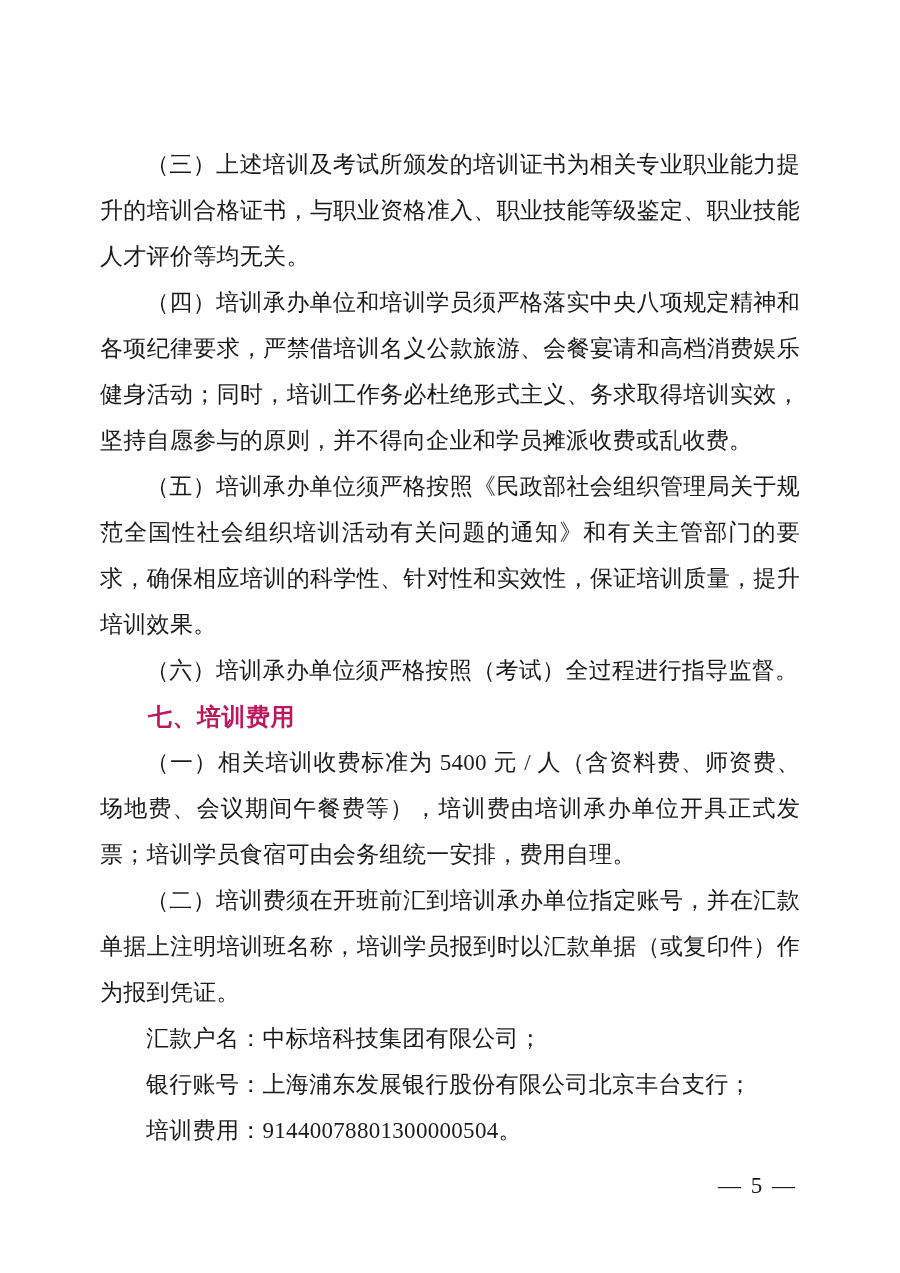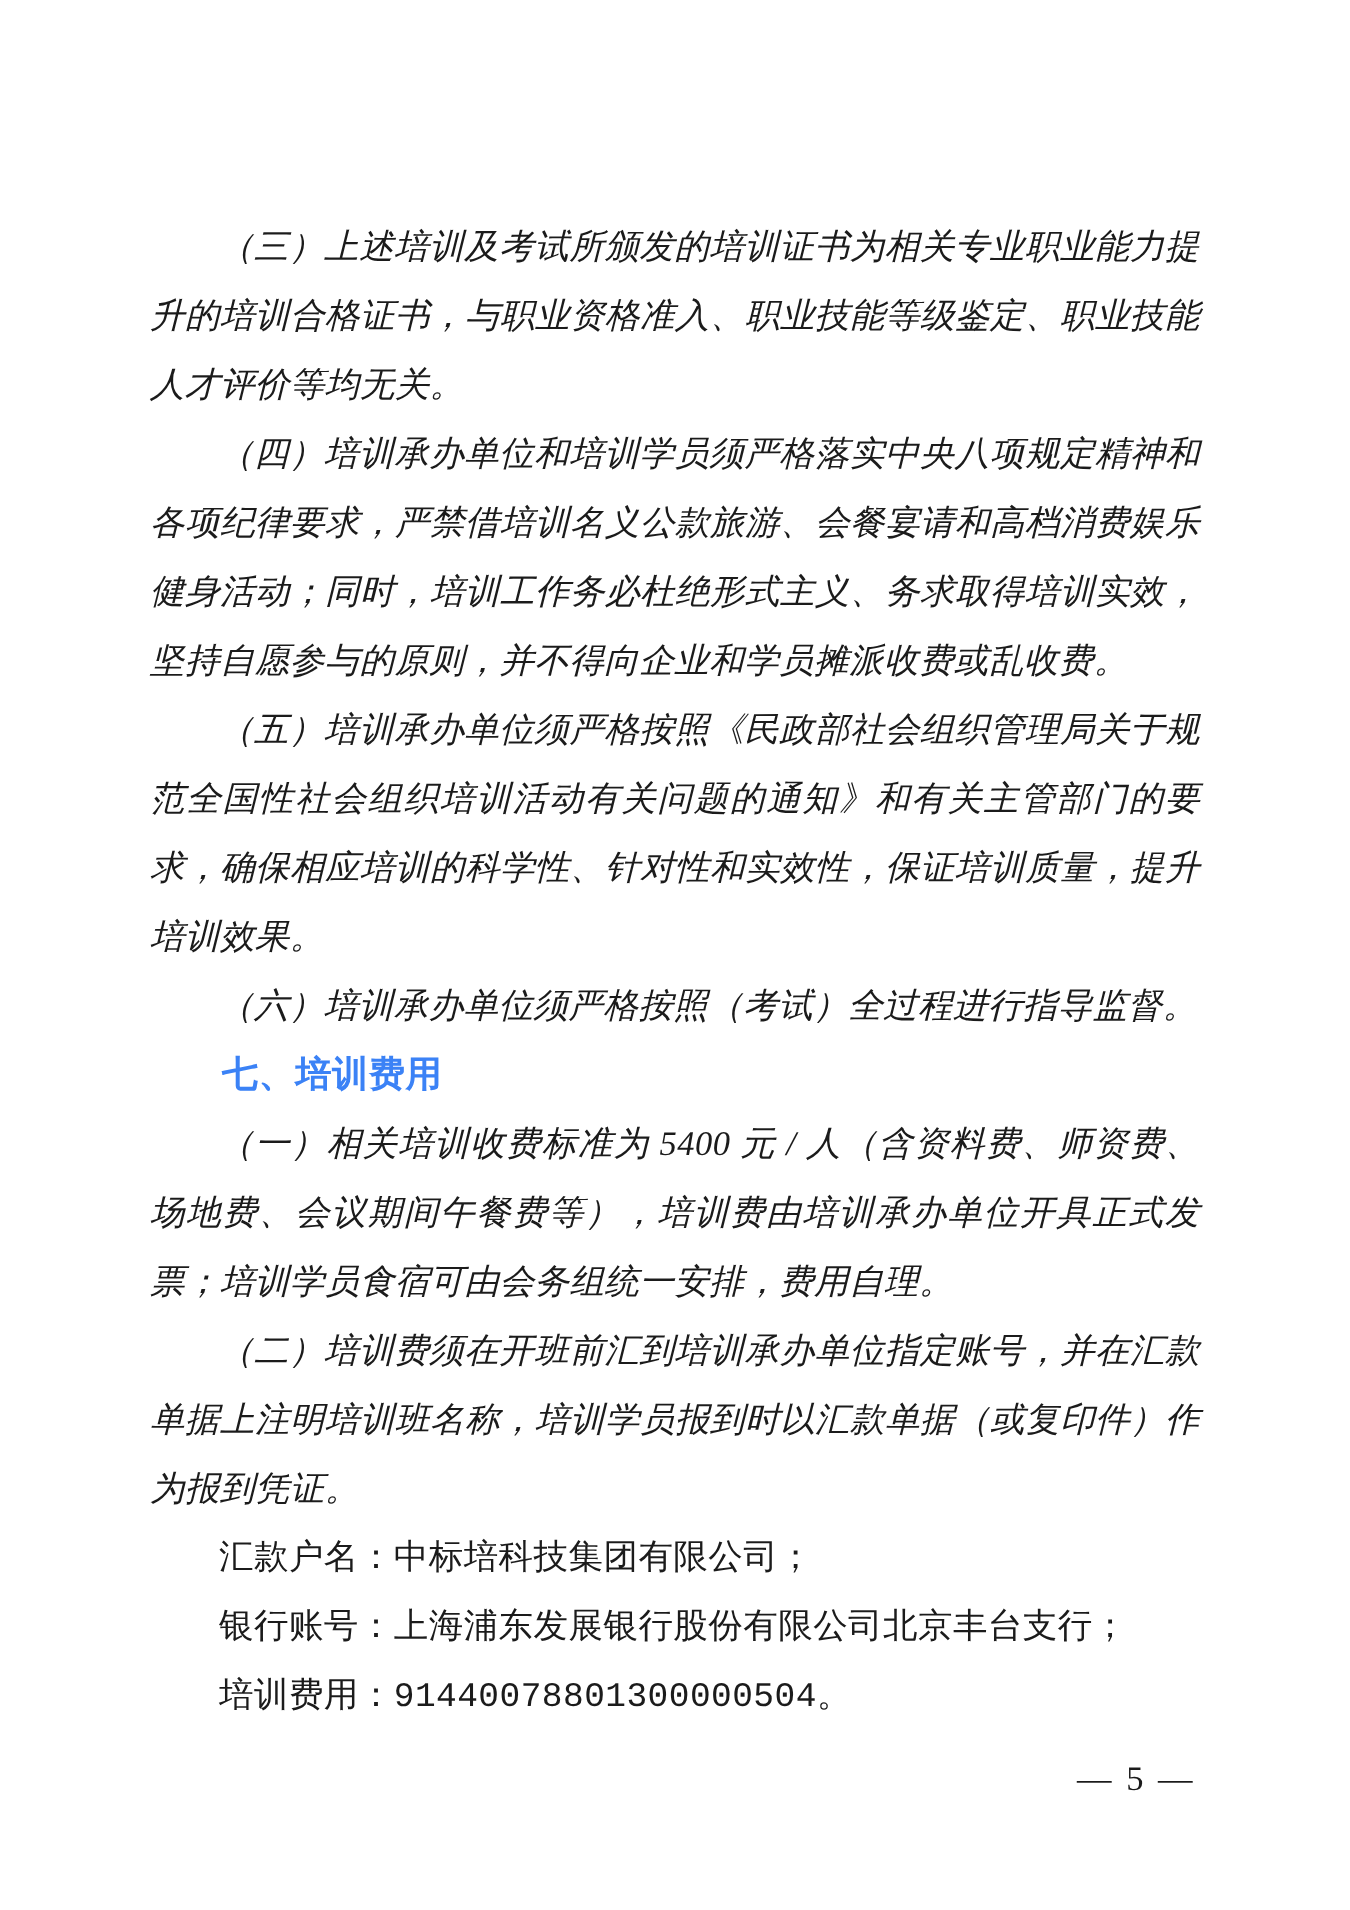--- a/index.html
+++ b/index.html
@@ -22,36 +22,34 @@
     top: 142px;
     width: 700px;
     font-size: 23px;
     line-height: 46px;
     letter-spacing: 0.3px;
     text-align: justify;
   }
   .para {
     margin: 0;
     text-indent: 2em;
-    font-style: italic;
   }
   .section-heading {
     margin: 0;
     text-indent: 2em;
     font-family: "Liberation Sans", sans-serif;
     font-weight: 700;
     font-size: 24px;
     letter-spacing: 0.5px;
-    color: #3b82f6;
+    color: #be185d;
   }
   .bank-line {
     margin: 0;
     text-indent: 2em;
     text-align: left;
-    font-family: Liberation Mono, monospace;
   }
   .page-footer {
     position: absolute;
     right: 103px;
     top: 1163px;
     font-size: 23px;
     line-height: 46px;
     letter-spacing: 2px;
     color: #1b1b1b;
     font-family: "Liberation Serif", serif;

